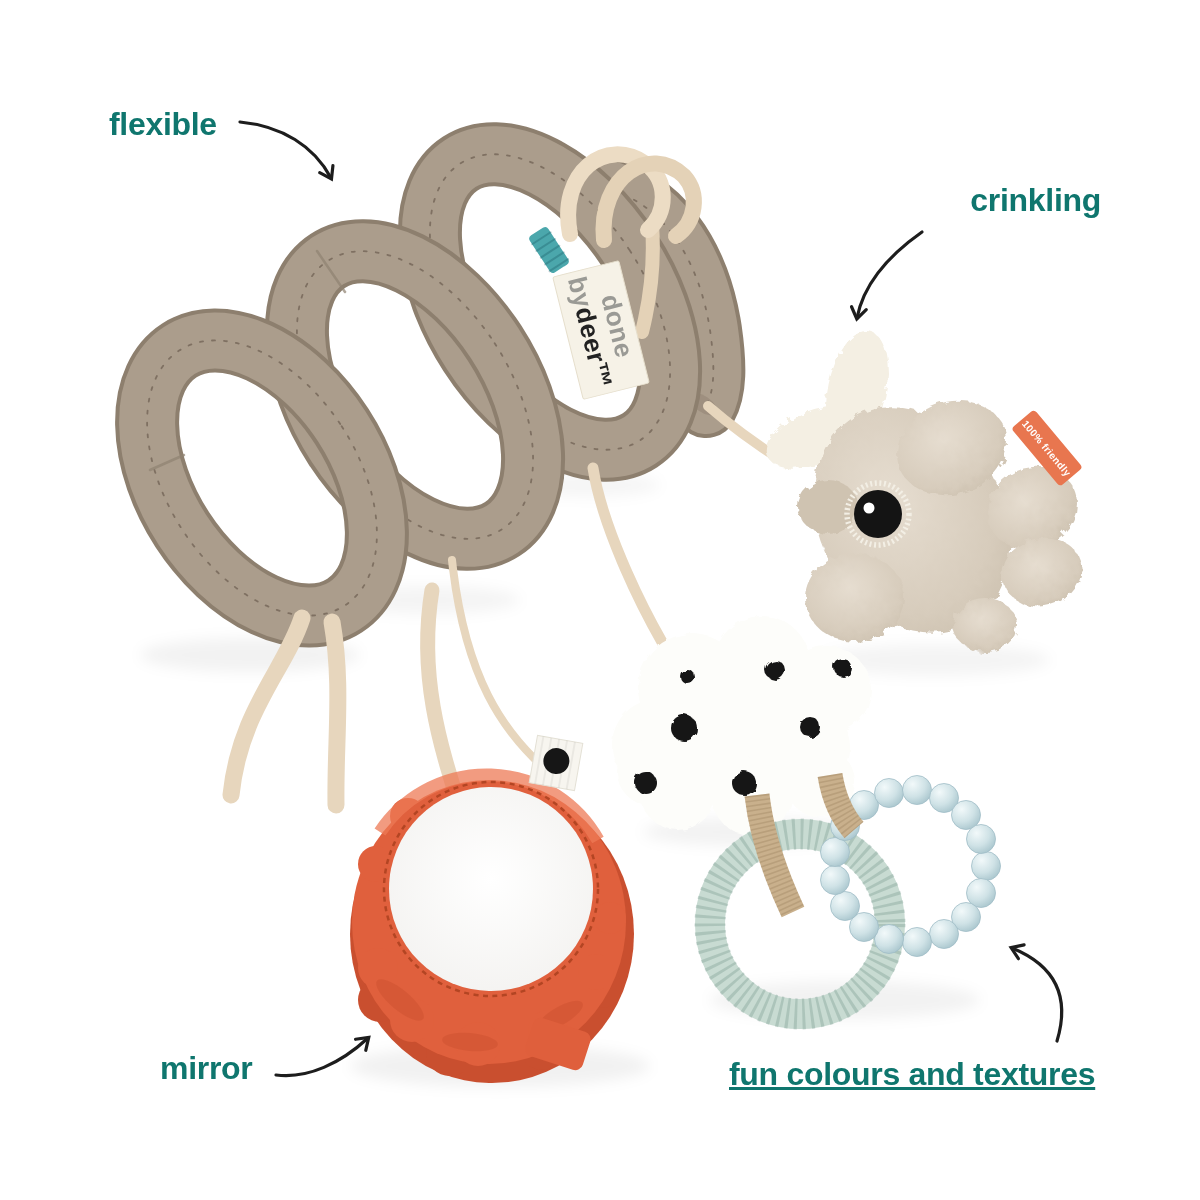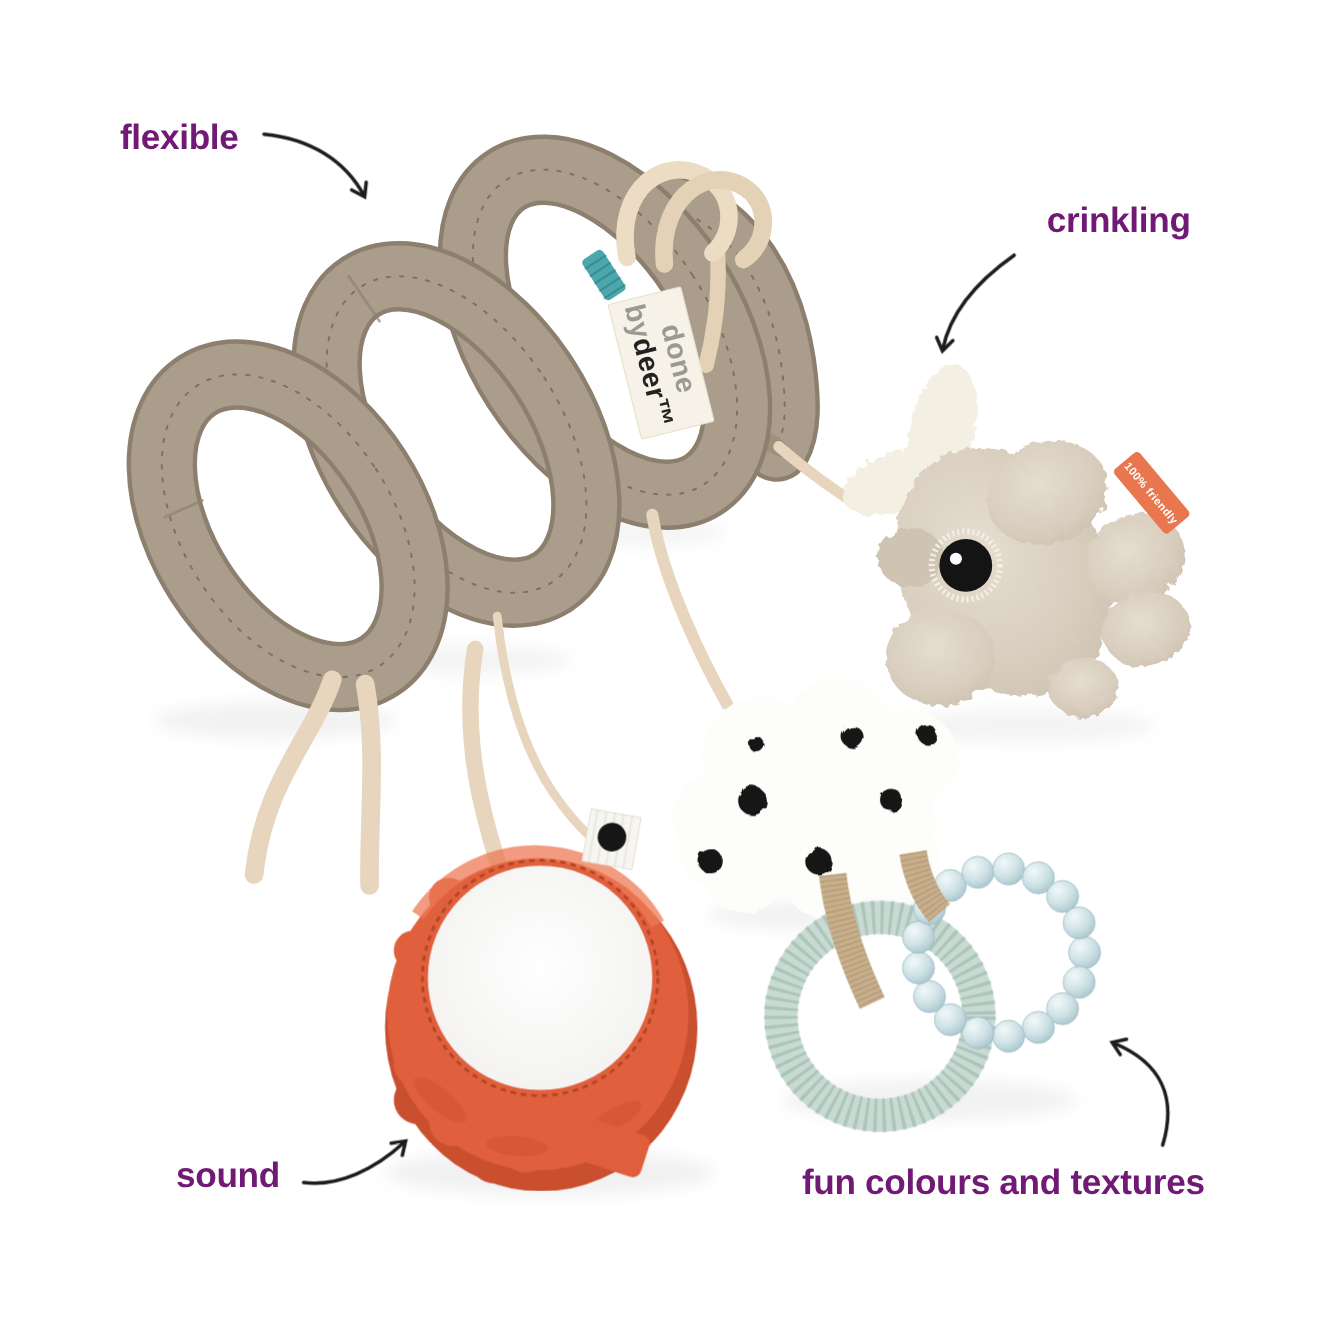--- a/index.html
+++ b/index.html
@@ -1,21 +1,21 @@
 <!DOCTYPE html>
 <html><head>
 <meta charset="utf-8">
 <style>
   html,body{margin:0;padding:0;background:#fff;}
   .stage{position:relative;width:1200px;height:1200px;background:#ffffff;overflow:hidden;
          font-family:"Liberation Sans",sans-serif;}
   .stage svg{position:absolute;left:0;top:0;}
-  .lbl{position:absolute;font-weight:700;color:#701a75;letter-spacing:-0.3px;
+  .lbl{position:absolute;font-weight:700;color:#0f766e;letter-spacing:-0.3px;
        font-size:32px;line-height:36px;font-family:"Liberation Sans",sans-serif;}
-  .lbl.center{text-align:center;}
+  .lbl.center{text-align:right;}
 </style>
 </head>
 <body>
 
 <div class="stage">
 
 <svg width="1200" height="1200" viewBox="0 0 1200 1200">
   <defs>
     <marker id="ah" markerUnits="userSpaceOnUse" markerWidth="34" markerHeight="34" viewBox="-17 -17 34 34" refX="-1" refY="0" orient="auto">
       <path d="M-11,-7.5 L0,0 L-11,7.5" fill="none" stroke="#1d1d1d" stroke-width="3.2" stroke-linecap="round"></path>
@@ -228,17 +228,17 @@
     <path d="M 1057 1041 C 1070 998, 1056 966, 1012 948" marker-end="url(#ah)"></path>
   </g>
 </svg>
 
 <div class="lbl" style="left:109px;top:106px;">flexible</div>
 
 <div class="lbl center" style="left:933px;top:182px;width:168px;">
   <div>crinkling</div>
 </div>
 
-<div class="lbl" style="left:160px;top:1050px;">sound</div>
-
-<div class="lbl" style="left:729px;top:1056px;">fun colours and textures</div>
+<div class="lbl" style="left:160px;top:1050px;">mirror</div>
+
+<div class="lbl" style="left:729px;top:1056px;text-decoration:underline;">fun colours and textures</div>
 
 </div>
 
 </body></html>

